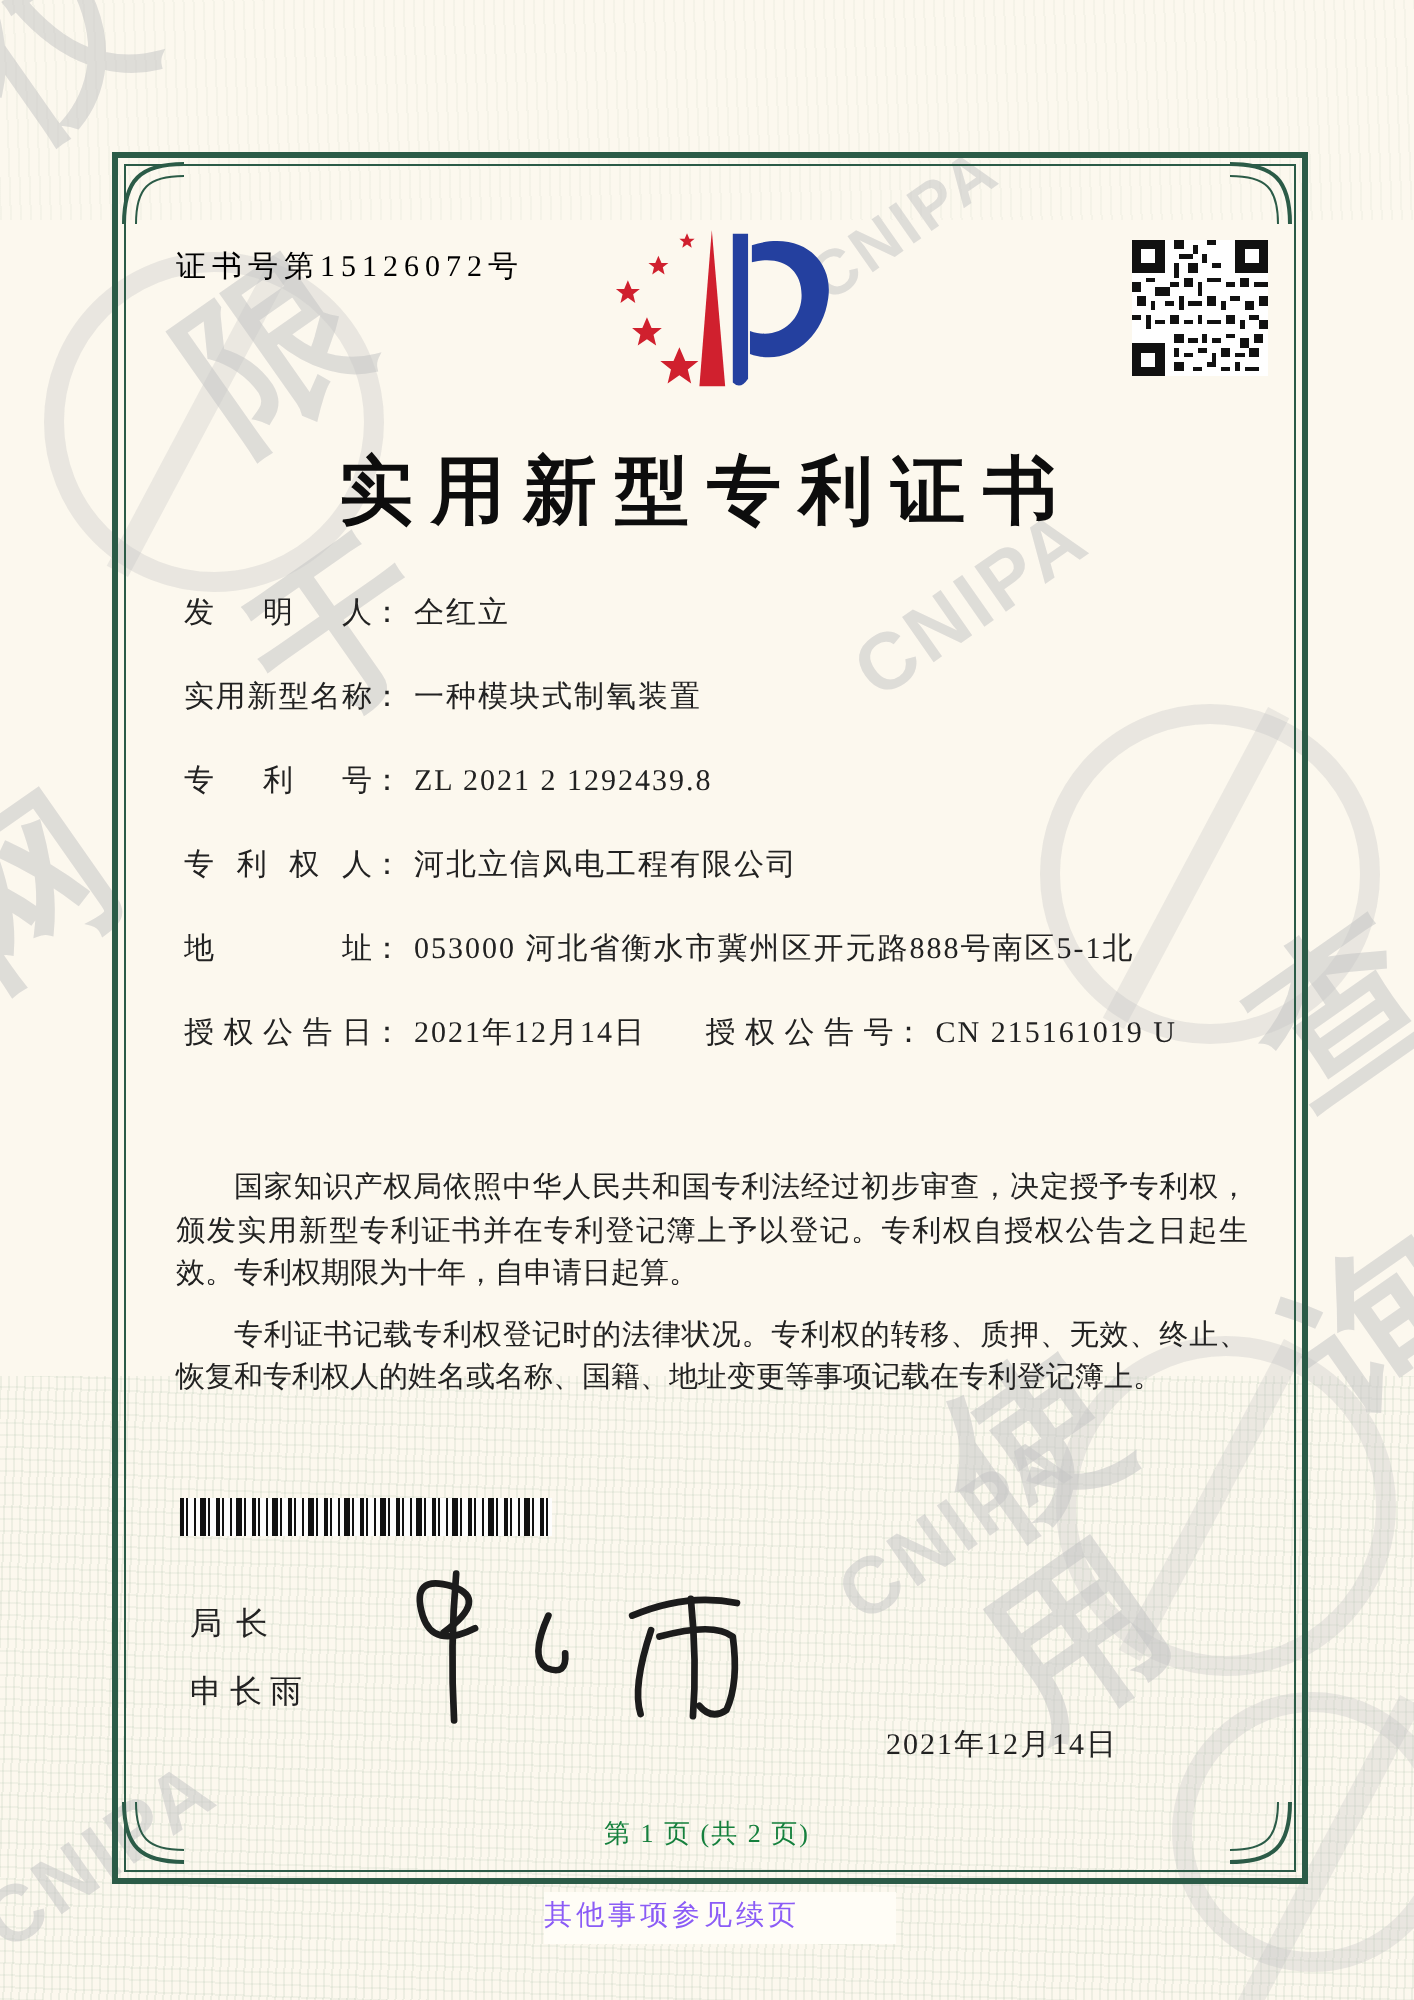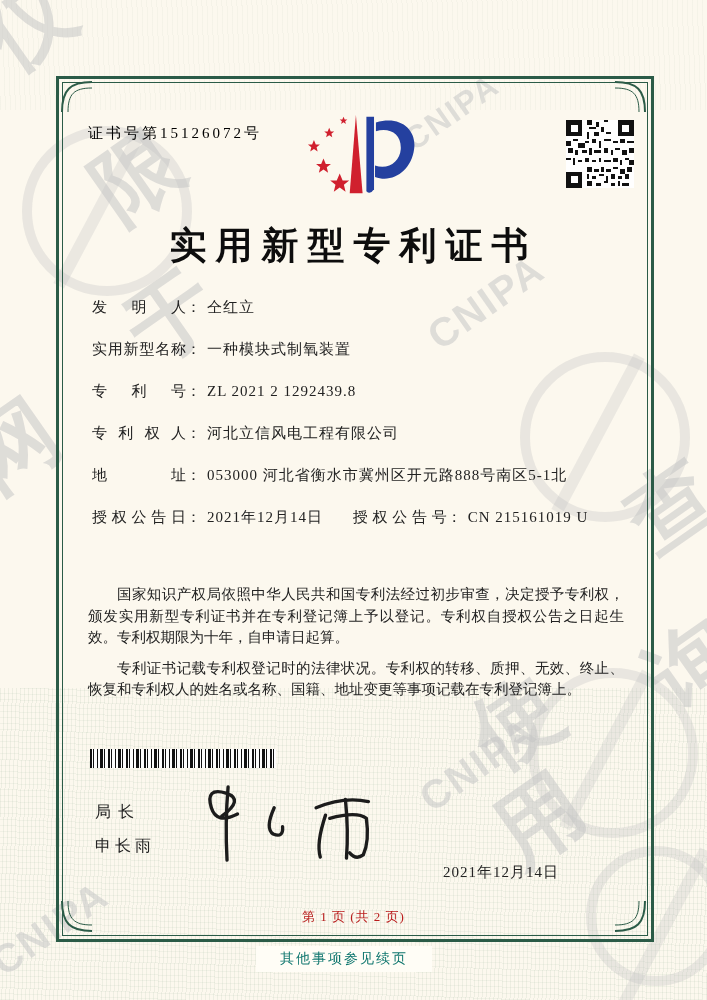--- a/index.html
+++ b/index.html
@@ -77,24 +77,24 @@
 
   
   .signer-title { position:absolute; left:95px; top:802px; font-size:16px; letter-spacing:7px; }
   .signer-name  { position:absolute; left:95px; top:836px; font-size:16px; letter-spacing:4px; }
   .signature { position:absolute; left:182px; top:778px; width:220px; height:90px; }
   .signature path { stroke:#1c1c1c; fill:none; stroke-width:3.2; stroke-linecap:round; stroke-linejoin:round; }
   .issue-date { position:absolute; left:443px; top:863px; font-size:15px; letter-spacing:1px; }
 
   
   .page-indicator { position:absolute; left:0; right:0; top:908px; text-align:center;
-                    font-size:13px; letter-spacing:1px; color:#b91c1c; }
-  .footer-note { position:absolute; left:256px; top:946px; width:176px; height:26px;
-                 background:#fffdf6; text-align:center; line-height:26px;
-                 font-size:14px; letter-spacing:2px; color:#0f766e; }
+                    font-size:13px; letter-spacing:1px; color:#15803d; }
+  .footer-note { position:absolute; left:272px; top:946px; width:176px; height:26px;
+                 background:#fffdf6; line-height:26px;
+                 font-size:14px; letter-spacing:2px; color:#8b5cf6; }
 </style>
 </head>
 <body>
 
 <div class="page">
 
   <div class="guilloche-top"></div>
   <div class="guilloche"></div>
 
   <span class="wm wm-ch wm-c0">仅</span>

